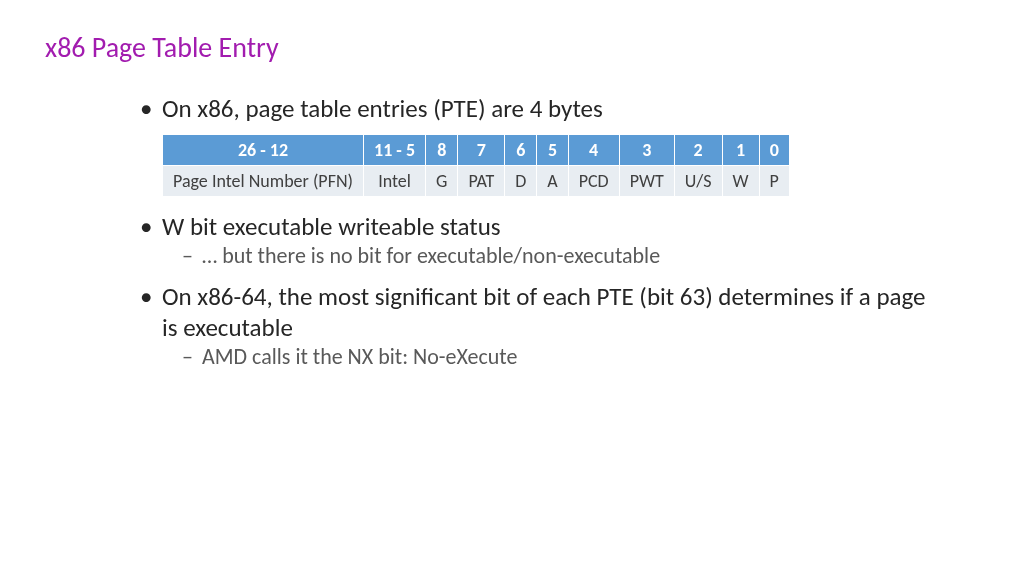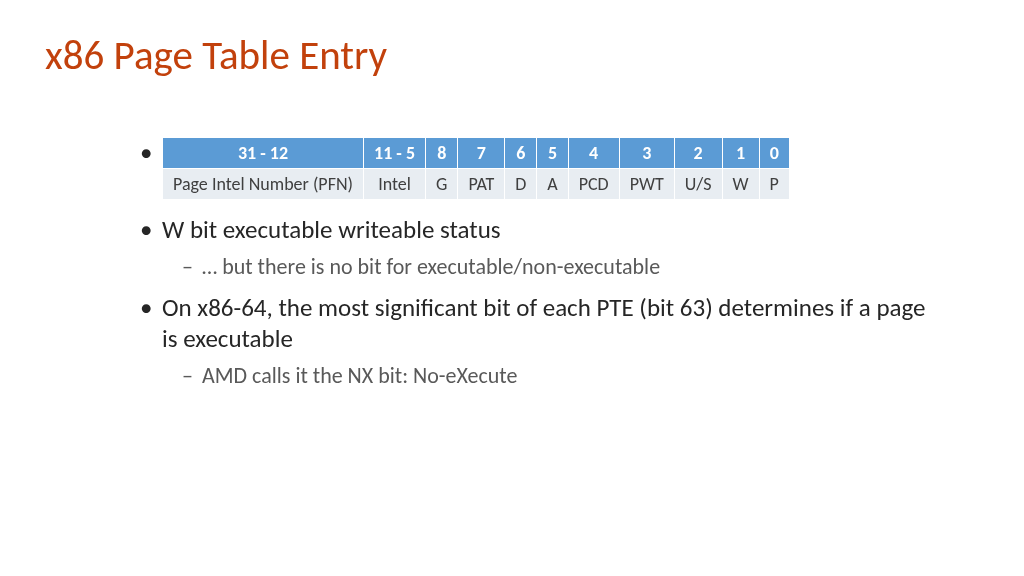--- a/index.html
+++ b/index.html
@@ -10,24 +10,24 @@
     body {
       width: 1024px;
       height: 576px;
       background: #ffffff;
       font-family: Calibri, "Segoe UI", Arial, sans-serif;
       color: #262626;
       padding: 30px 45px;
       overflow: hidden;
     }
     .slide-title {
-      font-size: 41px;
+      font-size: 28px;
       font-weight: 400;
-      color: #c2410c;
-      margin-bottom: 57px;
+      color: #a21caf;
+      margin-bottom: 28px;
     }
     .content {
       padding-left: 95px;
       padding-right: 45px;
     }
     ul.level1 {
       list-style: none;
     }
     ul.level1 > li {
       font-size: 25px;
@@ -38,21 +38,20 @@
     }
     ul.level1 > li::before {
       content: "•";
       position: absolute;
       left: 0;
       top: 0;
       font-size: 25px;
     }
     ul.level2 {
       list-style: none;
-      margin-top: 8px;
       margin-left: 20px;
     }
     ul.level2 > li {
       font-size: 22px;
       color: #595959;
       margin-bottom: 6px;
       position: relative;
       padding-left: 20px;
     }
     ul.level2 > li::before {
@@ -86,24 +85,25 @@
     .pte-table td:first-child { min-width: 180px; }
   </style>
 </head>
 <body>
 
 <h1 class="slide-title">x86 Page Table Entry</h1>
 
 <div class="content">
   <ul class="level1">
     <li>
+      <span>On x86, page table entries (PTE) are 4 bytes</span>
       <table class="pte-table">
         <tbody>
             <tr>
-          <th>31 - 12</th>
+          <th>26 - 12</th>
           <th>11 - 5</th>
           <th>8</th>
           <th>7</th>
           <th>6</th>
           <th>5</th>
           <th>4</th>
           <th>3</th>
           <th>2</th>
           <th>1</th>
           <th>0</th>

